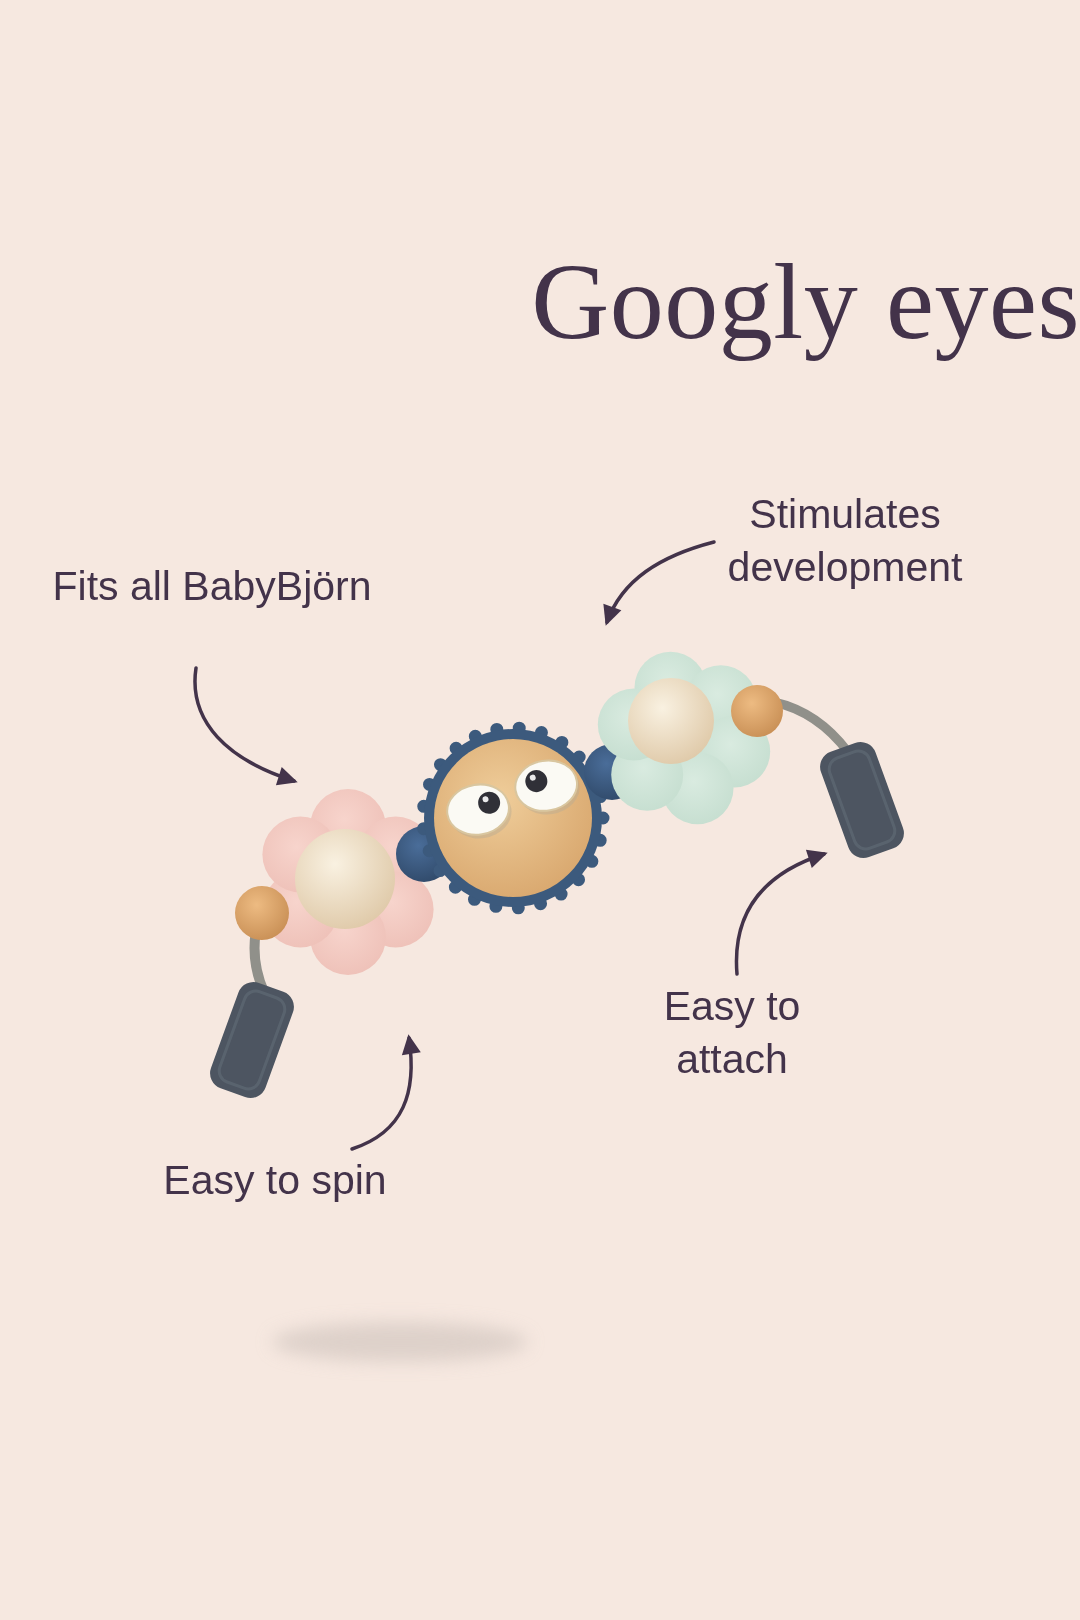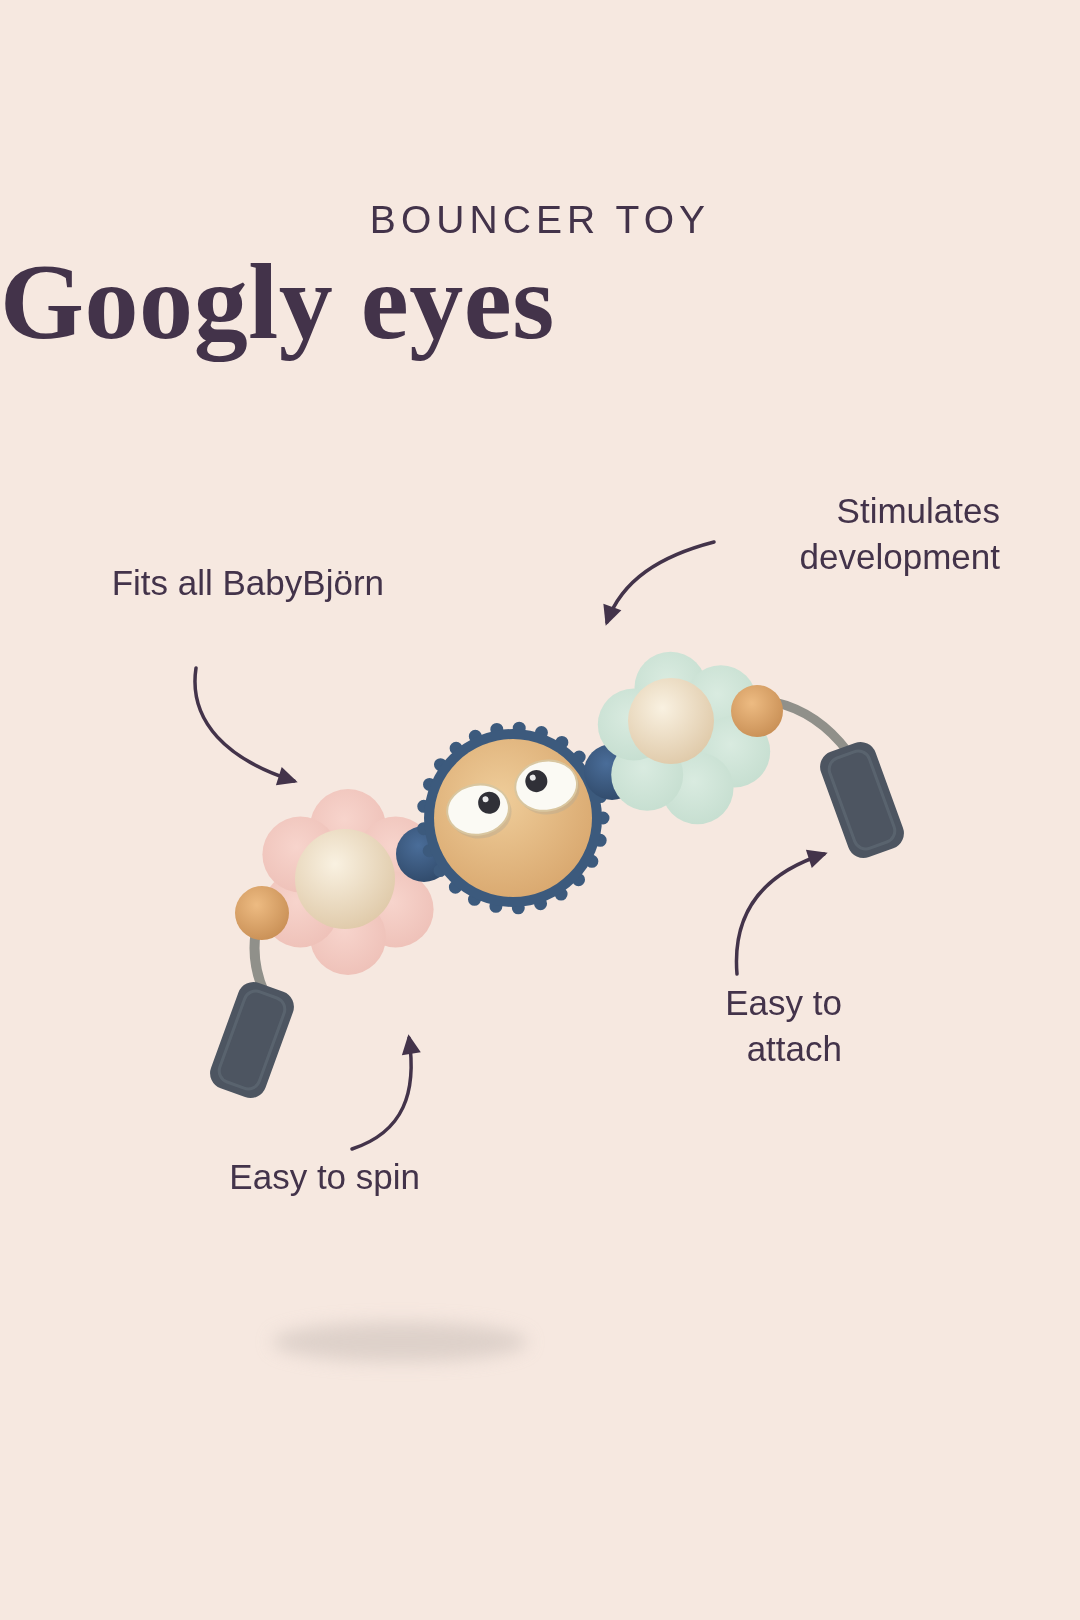--- a/index.html
+++ b/index.html
@@ -12,43 +12,42 @@
     color:var(--ink,#43334a);
   }
   .eyebrow{
     position:absolute;top:198px;left:0;width:100%;
     text-align:center;
     font-size:39px;font-weight:500;letter-spacing:.13em;
     color:var(--ink,#43334a);
   }
   .title{
     position:absolute;top:240px;left:0;width:100%;
-    text-align:left;margin:0;
+    text-align:right;margin:0;
     font-family:"Liberation Serif","DejaVu Serif",serif;
-    font-size:108px;font-weight:700;letter-spacing:.005em;
+    font-size:108px;font-weight:400;letter-spacing:.005em;
     color:var(--ink,#43334a);
   }
   .scene{position:absolute;left:0;top:0;width:1080px;height:1620px;}
   .label{
     position:absolute;
-    font-size:35px;line-height:1.3;text-align:right;
+    font-size:41px;line-height:1.3;text-align:center;
     color:var(--ink,#43334a);
   }
   .label .line{display:block;}
   .label-fits{left:40px;top:560px;width:344px;}
   .label-stimulates{left:690px;top:488px;width:310px;}
   .label-attach{left:622px;top:980px;width:220px;}
   .label-spin{left:130px;top:1154px;width:290px;}
 </style>
 </head>
 <body>
 
 <div class="page">
 
-  <div class="eyebrow">BOUNCER TOY</div>
   <h1 class="title">Googly eyes</h1>
 
   <svg class="scene" viewBox="0 0 1080 1620" aria-hidden="true">
     <defs>
       <radialGradient id="gWood" cx="42%" cy="38%" r="75%">
         <stop offset="0%" stop-color="#efcd9a"></stop>
           <stop offset="100%" stop-color="#d6a369"></stop>
       </radialGradient>
       <radialGradient id="gCream" cx="40%" cy="35%" r="75%">
         <stop offset="0%" stop-color="#f9f1e1"></stop>

